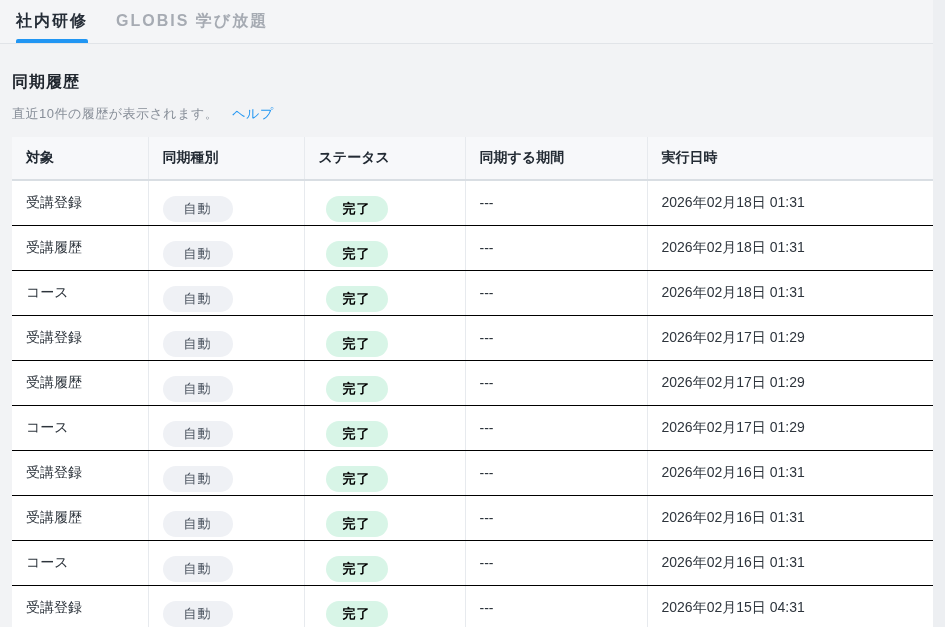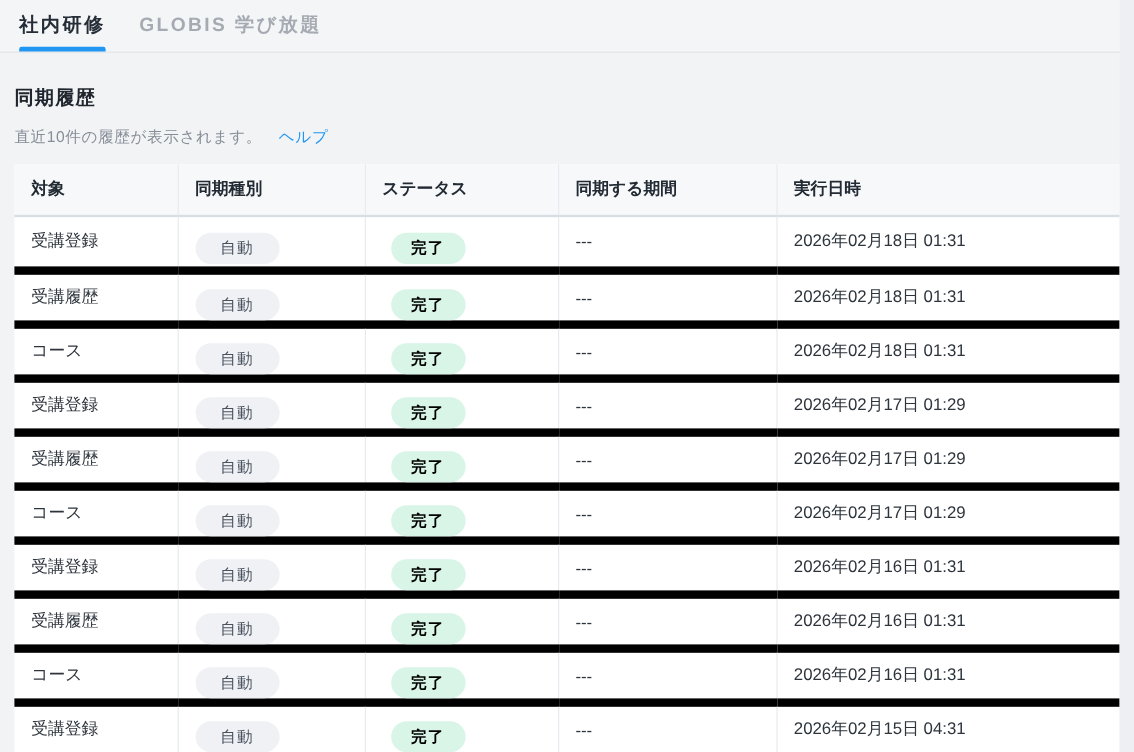--- a/index.html
+++ b/index.html
@@ -59,21 +59,21 @@
   thead th {
     background: #f7f8fa; height: 43px;
     text-align: left; padding: 0 14px;
     font-size: 14px; font-weight: bold; color: #222a33;
     border-bottom: 2px solid #d9dee3;
   }
   thead th + th, tbody td + td { border-left: 1px solid #e7eaee; }
   tbody td {
     height: 45px; padding: 0 14px;
     font-size: 14px; color: #2d343c;
-    border-bottom: 7px solid #000000;
+    border-bottom: 1px solid #000000;
     white-space: nowrap; overflow: hidden;
   }
   .badge {
     display: inline-block; height: 26px; line-height: 26px;
     border-radius: 13px; font-size: 13px; letter-spacing: 1px; margin-top: 12px;
   }
   .badge.gray  { background: #eff1f5; color: #49525e; padding: 0 21px; }
   .badge.green { background: #d8f5e7; color: #000000; padding: 0 17px; font-weight: bold; margin-left: 7px; }
 
   

